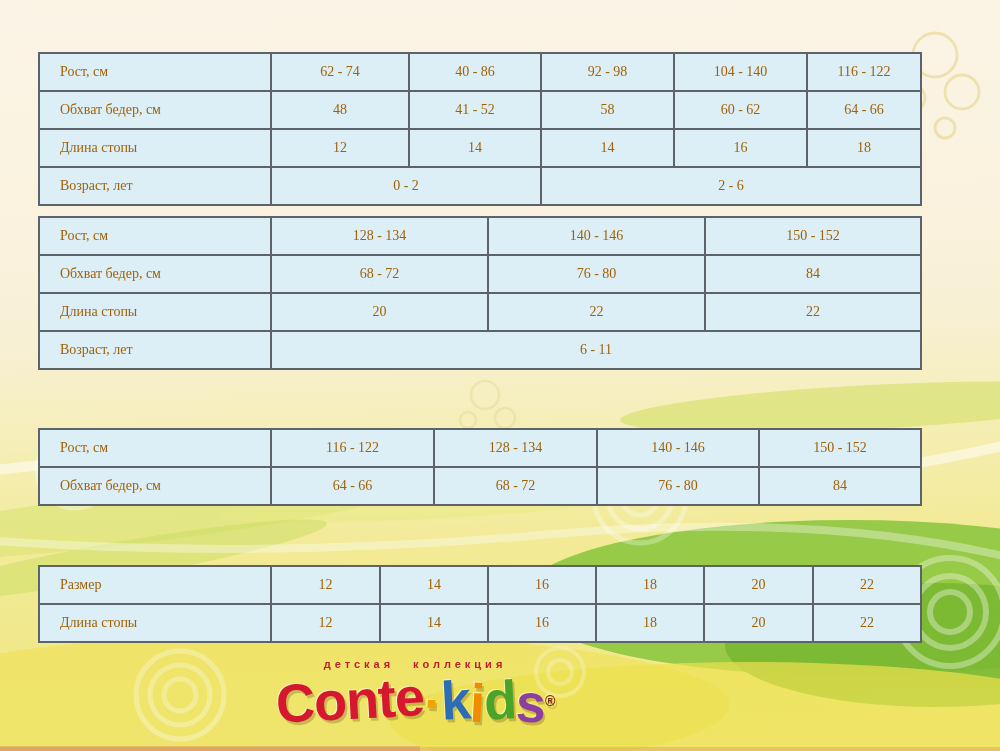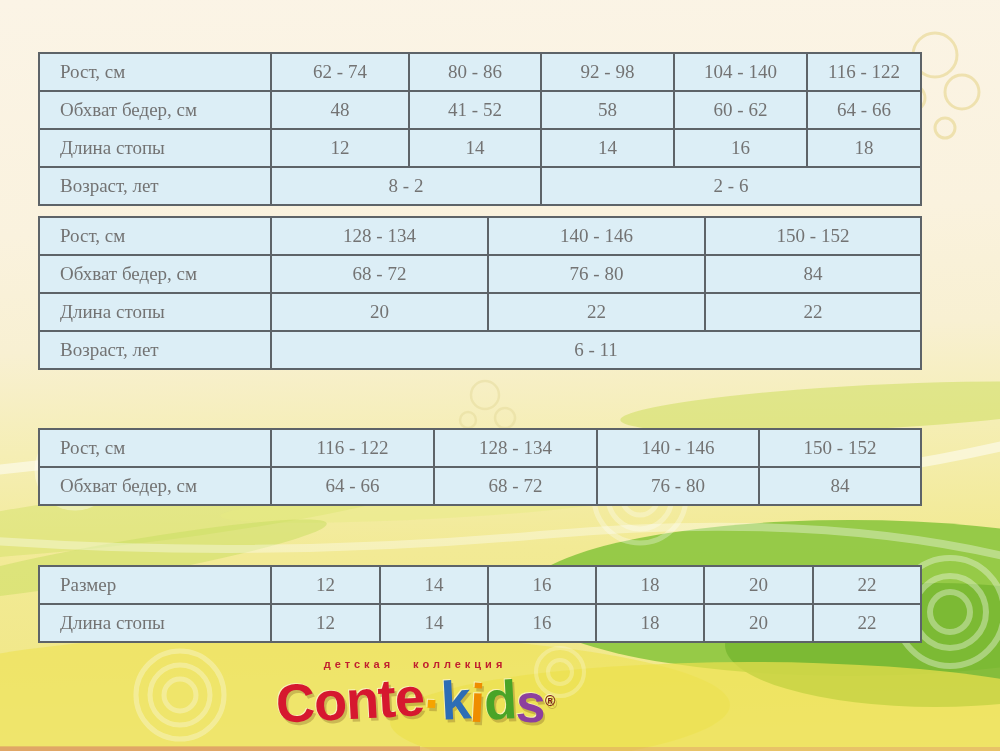--- a/index.html
+++ b/index.html
@@ -21,21 +21,21 @@
     font-family:"Liberation Serif", serif;
   }
   table.grid{
     border-collapse:collapse;table-layout:fixed;
     width:882px;background:#dceef6;
     border:2px solid #42484e;
   }
   table.grid td{
     border:2px solid #5d6368;
     height:36px;
-    font-size:19px;color:#737373;
+    font-size:14px;color:#a16207;
     background:#dceef6;
     text-align:center;vertical-align:middle;
     padding:0;
     overflow:hidden;white-space:nowrap;
   }
   table.grid td.rowlabel{
     text-align:left;padding-left:20px;
   }
   
   #logo{left:0;width:830px;top:658px;text-align:center;}
@@ -130,21 +130,21 @@
           <col style="width:138px">
           <col style="width:132px">
           <col style="width:133px">
           <col style="width:133px">
           <col style="width:114px">
         </colgroup>
       <tbody>
           <tr>
         <td class="rowlabel">Рост, см</td>
         <td>62 - 74</td>
-        <td>80 - 86</td>
+        <td>40 - 86</td>
         <td>92 - 98</td>
         <td>104 - 140</td>
         <td>116 - 122</td>
       </tr>
       <tr>
         <td class="rowlabel">Обхват бедер, см</td>
         <td>48</td>
         <td>41 - 52</td>
         <td>58</td>
         <td>60 - 62</td>
@@ -153,21 +153,21 @@
       <tr>
         <td class="rowlabel">Длина стопы</td>
         <td>12</td>
         <td>14</td>
         <td>14</td>
         <td>16</td>
         <td>18</td>
       </tr>
       <tr>
         <td class="rowlabel">Возраст, лет</td>
-        <td colspan="2">8 - 2</td>
+        <td colspan="2">0 - 2</td>
         <td colspan="3">2 - 6</td>
       </tr>
     </tbody>
       </table>
   </div>
 
   <div class="layer" style="left:38px;top:216px">
     <table class="grid">
       <colgroup>
           <col style="width:232px">

